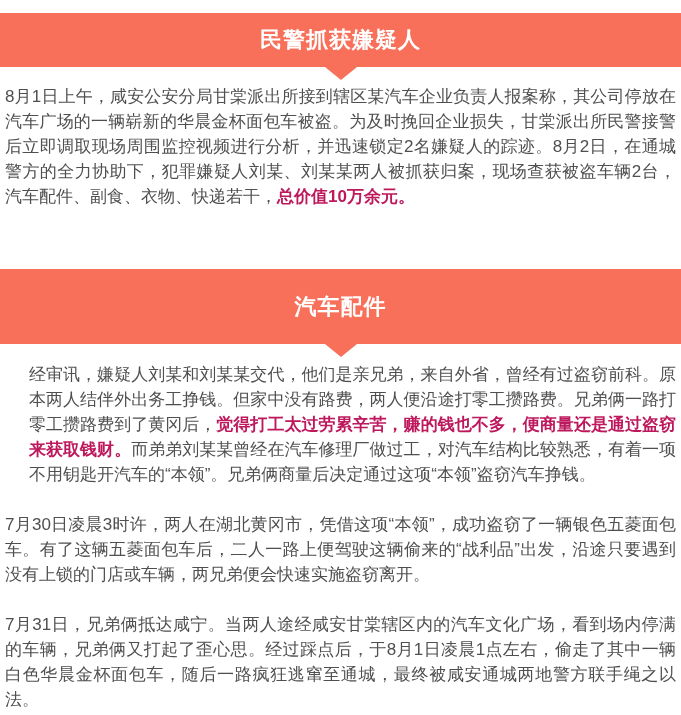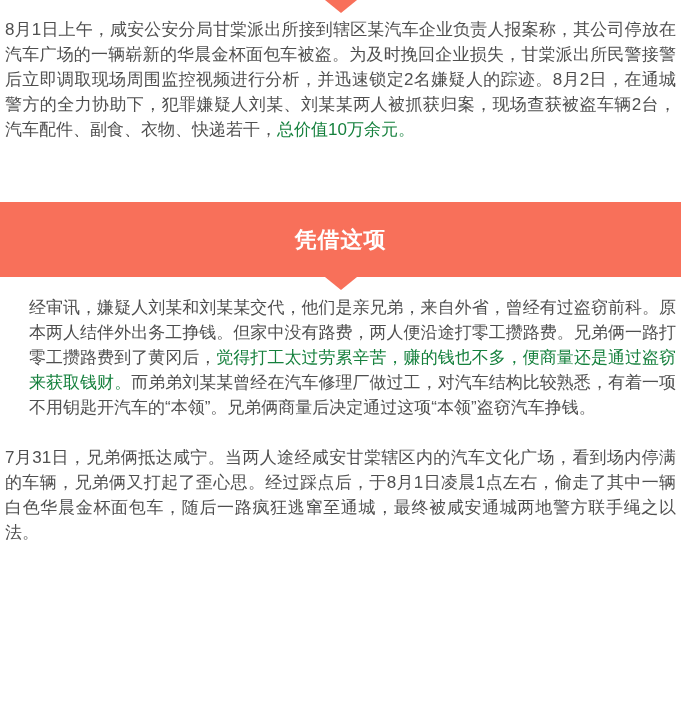--- a/index.html
+++ b/index.html
@@ -44,40 +44,44 @@
     color: #4f4f4f;
     font-size: 17px;
     line-height: 25px;
     text-align: justify;
   }
   .article p { margin: 0; }
   #para1 { margin-top: 4px; }
   #para2 { margin-top: 5px; margin-left: 24px; }
   #para3, #para4 { margin-top: 25px; }
   .em-red {
-    color: #15803d;
-    font-weight: normal;
+    color: #be185d;
+    font-weight: bold;
   }
 </style>
 </head>
 <body>
 
 <div class="page">
 
+  <div class="banner banner-1">
+    <span>民警抓获嫌疑人</span>
+  </div>
   <div class="pointer"></div>
 
   <div class="article">
     <p id="para1"><span>8月1日上午，咸安公安分局甘棠派出所接到辖区某汽车企业负责人报案称，其公司停放在汽车广场的一辆崭新的华晨金杯面包车被盗。为及时挽回企业损失，甘棠派出所民警接警后立即调取现场周围监控视频进行分析，并迅速锁定2名嫌疑人的踪迹。8月2日，在通城警方的全力协助下，犯罪嫌疑人刘某、刘某某两人被抓获归案，现场查获被盗车辆2台，汽车配件、副食、衣物、快递若干，</span><span class="em-red">总价值10万余元。</span></p>
   </div>
 
   <div class="banner banner-2">
-    <span>凭借这项</span>
+    <span>汽车配件</span>
   </div>
   <div class="pointer"></div>
 
   <div class="article">
     <p id="para2"><span>经审讯，嫌疑人刘某和刘某某交代，他们是亲兄弟，来自外省，曾经有过盗窃前科。原本两人结伴外出务工挣钱。但家中没有路费，两人便沿途打零工攒路费。兄弟俩一路打零工攒路费到了黄冈后，</span><span class="em-red">觉得打工太过劳累辛苦，赚的钱也不多，便商量还是通过盗窃来获取钱财。</span><span>而弟弟刘某某曾经在汽车修理厂做过工，对汽车结构比较熟悉，有着一项不用钥匙开汽车的“本领”。兄弟俩商量后决定通过这项“本领”盗窃汽车挣钱。</span></p>
 
+    <p id="para3"><span>7月30日凌晨3时许，两人在湖北黄冈市，凭借这项“本领”，成功盗窃了一辆银色五菱面包车。有了这辆五菱面包车后，二人一路上便驾驶这辆偷来的“战利品”出发，沿途只要遇到没有上锁的门店或车辆，两兄弟便会快速实施盗窃离开。</span></p>
 
     <p id="para4"><span>7月31日，兄弟俩抵达咸宁。当两人途经咸安甘棠辖区内的汽车文化广场，看到场内停满的车辆，兄弟俩又打起了歪心思。经过踩点后，于8月1日凌晨1点左右，偷走了其中一辆白色华晨金杯面包车，随后一路疯狂逃窜至通城，最终被咸安通城两地警方联手绳之以法。</span></p>
   </div>
 
 </div>
 
 </body></html>

